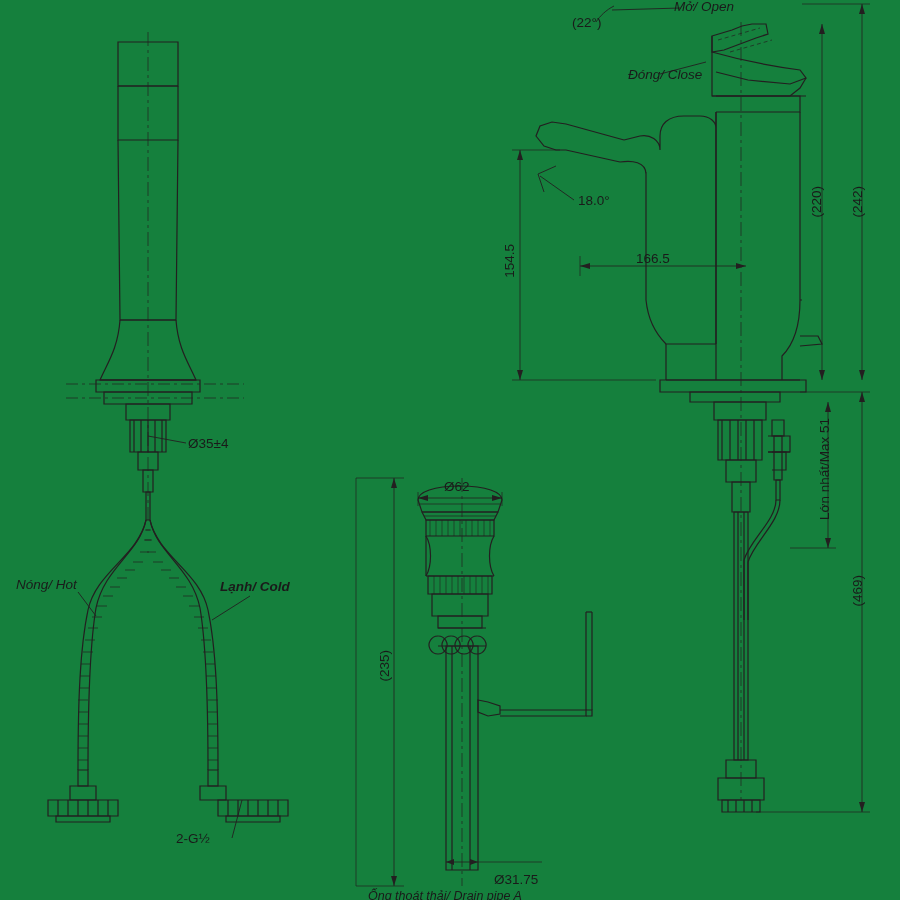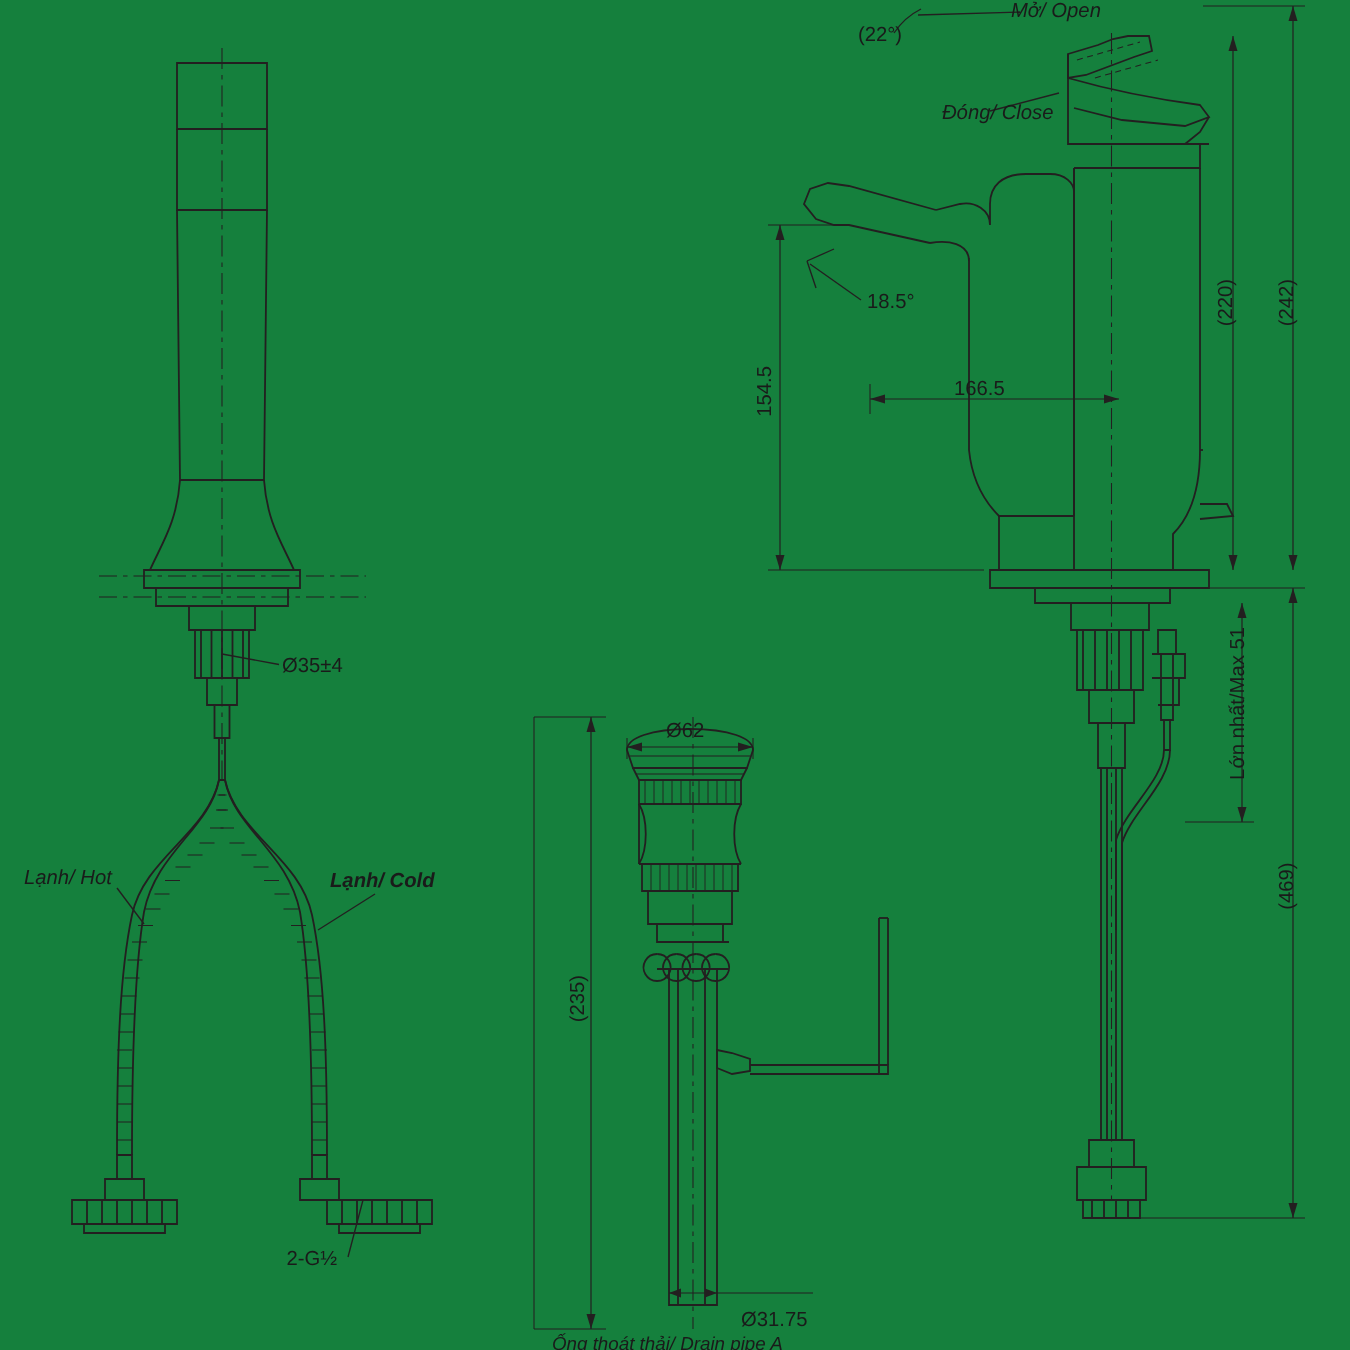--- a/index.html
+++ b/index.html
@@ -316,32 +316,32 @@
         <path d="M356,886 L404,886" stroke-width="0.7"></path>
         <path d="M356,478 L356,886" stroke-width="0.7"></path>
       </g>
 
     </g>
   </svg>
 
   <div class="lbl it" style="left:674px; top:0px;">Mở/ Open</div>
   <div class="lbl" style="left:572px; top:16px;">(22°)</div>
   <div class="lbl it" style="left:628px; top:68px;">Đóng/ Close</div>
-  <div class="lbl" style="left:578px; top:194px;">18.5°</div>
+  <div class="lbl" style="left:578px; top:194px;">18.0°</div>
 
   <div class="lbl vert" style="left:503px; top:244px;">154.5</div>
   <div class="lbl" style="left:636px; top:252px;">166.5</div>
   <div class="lbl vert" style="left:810px; top:186px;">(220)</div>
   <div class="lbl vert" style="left:851px; top:186px;">(242)</div>
   <div class="lbl vert" style="left:851px; top:575px;">(469)</div>
   <div class="lbl vert" style="left:818px; top:418px;">Lớn nhất/Max 51</div>
 
   <div class="lbl" style="left:188px; top:437px;">Ø35±4</div>
-  <div class="lbl it" style="left:16px; top:578px;">Lạnh/ Hot</div>
+  <div class="lbl it" style="left:16px; top:578px;">Nóng/ Hot</div>
   <div class="lbl it" style="left:220px; top:580px;font-weight:bold;">Lạnh/ Cold</div>
-  <div class="lbl" style="left:176px; top:832px;margin-left:15px;">2-G½</div>
+  <div class="lbl" style="left:176px; top:832px;">2-G½</div>
 
   <div class="lbl" style="left:444px; top:480px;">Ø62</div>
   <div class="lbl vert" style="left:378px; top:650px;">(235)</div>
   <div class="lbl" style="left:494px; top:873px;">Ø31.75</div>
   <div class="lbl it" style="left:368px; top:890px; font-size:12.5px;">Ống thoát thải/ Drain pipe A</div>
 
 </div>
 
 </body></html>

